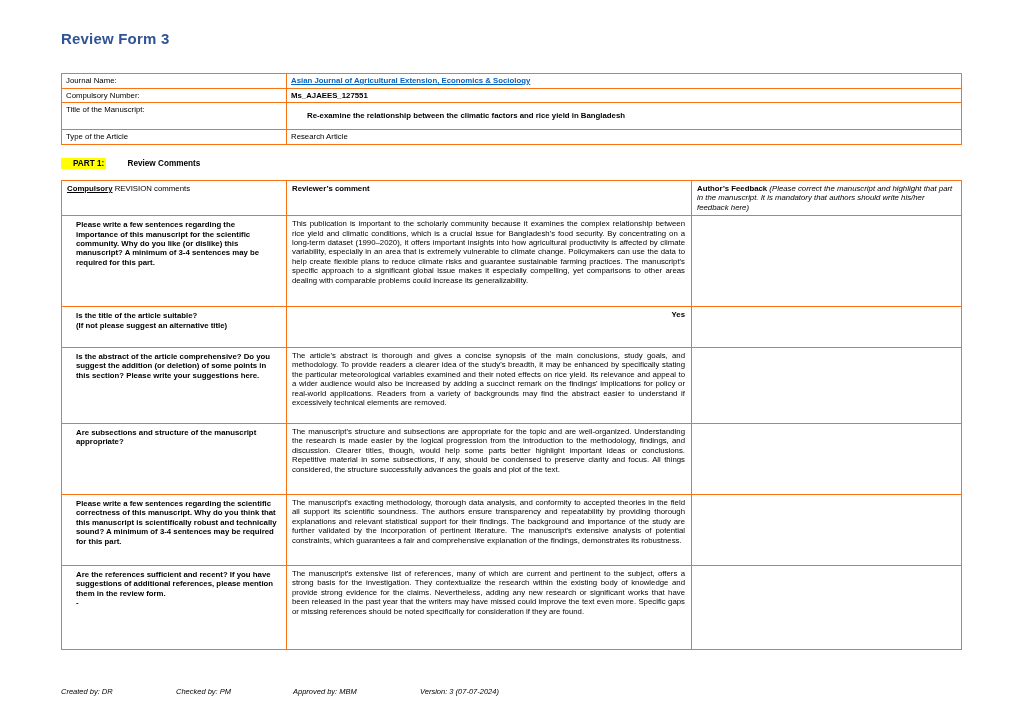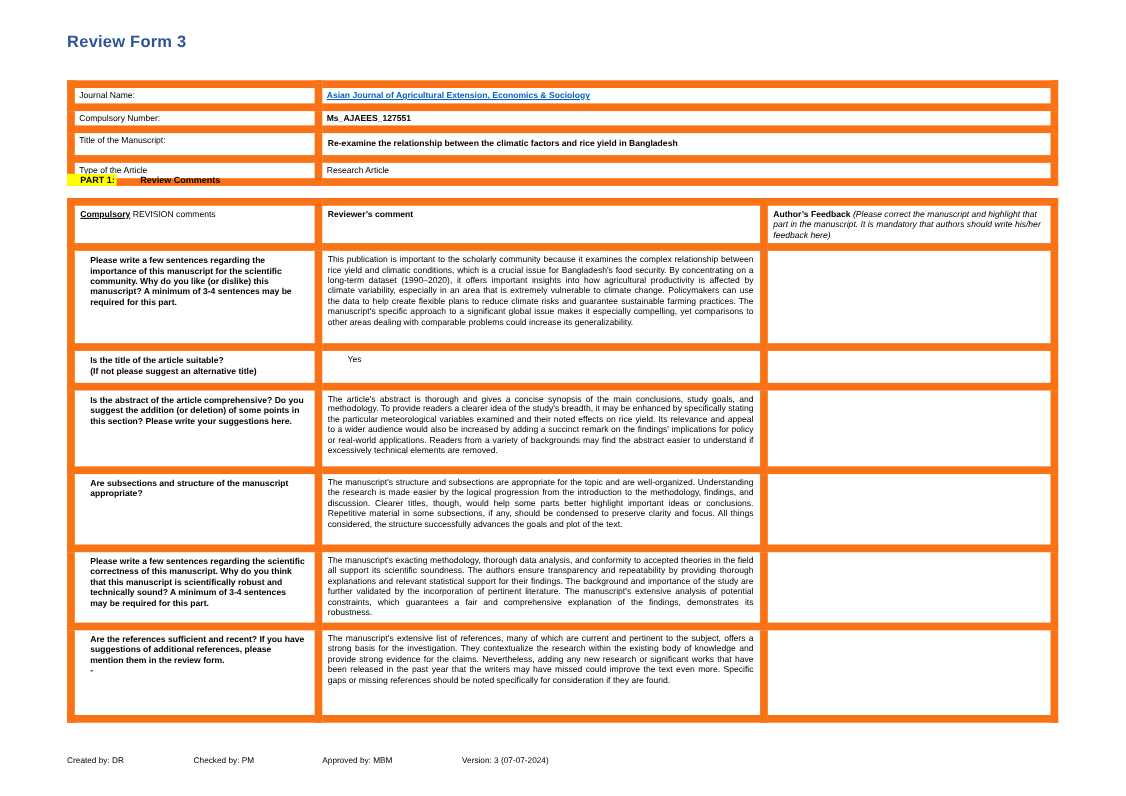--- a/index.html
+++ b/index.html
@@ -3,43 +3,43 @@
 <meta charset="utf-8">
 <style>
   * { margin:0; padding:0; box-sizing:border-box; }
   html,body { width:1024px; height:724px; background:#ffffff; }
   body { font-family:"Liberation Sans", sans-serif; color:#000; }
   .page { position:relative; width:1024px; height:724px; background:#fff; overflow:hidden; }
 
   .doc-title { position:absolute; left:61px; top:30px; font-size:15px; font-weight:bold; color:#2F5496; letter-spacing:0.2px;text-align:center; }
 
   table { border-collapse:collapse; table-layout:fixed; }
-  td { border:7px solid #f97316; vertical-align:top; }
+  td { border:1px solid #f97316; vertical-align:top; }
 
   .meta-table { position:absolute; left:61px; top:73px; width:901px; font-size:7.8px; line-height:9.6px; }
   .meta-table td { padding:2px 4px; }
-  .meta-table td.vmid { vertical-align:middle; padding-left:5px; }
+  .meta-table td.vmid { vertical-align:middle; padding-left:20px; }
   .bold { font-weight:bold; }
   .journal-link { color:#0563C1; font-weight:bold; text-decoration:underline; cursor:pointer; }
 
   .part-heading { position:absolute; left:61px; top:159px; font-size:8.2px; font-weight:bold; }
   .part-heading .hl { background:#FFFF00; padding:1px 2px 1px 12px; }
   .part-heading .part-label { margin-left:19px; }
 
   .review-table { position:absolute; left:61px; top:180px; width:901px; font-size:7.8px; line-height:9.4px; }
   .review-table td { padding:3px 5px; }
   .review-table tr.hdr td { height:30px; }
-  td.q { font-weight:bold; padding:4px 9px 6px 14px; white-space:pre-line;margin-top:32px; }
+  td.q { font-weight:bold; padding:4px 9px 17px 14px; white-space:pre-line;margin-top:32px; }
   td.c { text-align:justify; padding:3px 6px 3px 5px;margin-top:30px; }
-  td.c.yes { font-weight:normal; padding-left:23px; text-align:left; }
+  td.c.yes { font-weight:bold; padding-left:23px; text-align:right; }
   .b { font-weight:bold; }
   .i { font-style:italic; }
   .u { text-decoration:underline; }
 
-  .footer { position:absolute; left:61px; top:687px; width:901px; height:12px; font-size:7.5px; }
+  .footer { position:absolute; left:61px; top:687px; width:901px; height:12px; font-size:7.5px;font-style:italic; }
   .footer span { position:absolute; top:0; white-space:nowrap; }
 </style>
 </head>
 <body>
 
 <div class="page">
 
   <div class="doc-title">Review Form 3</div>
 
   <table class="meta-table">

